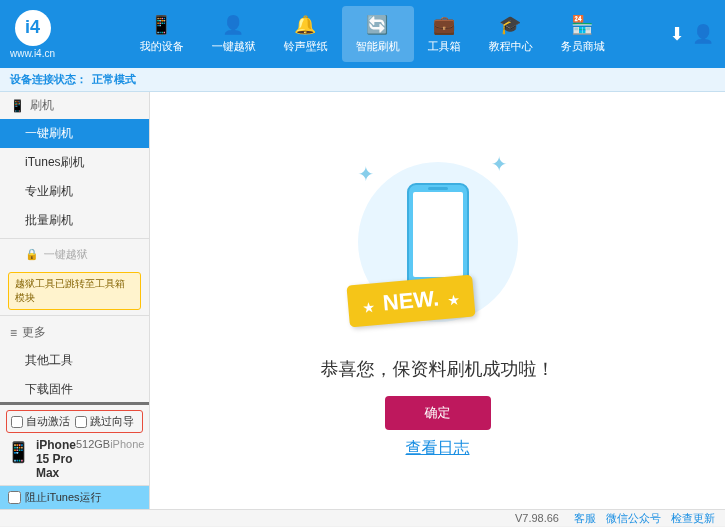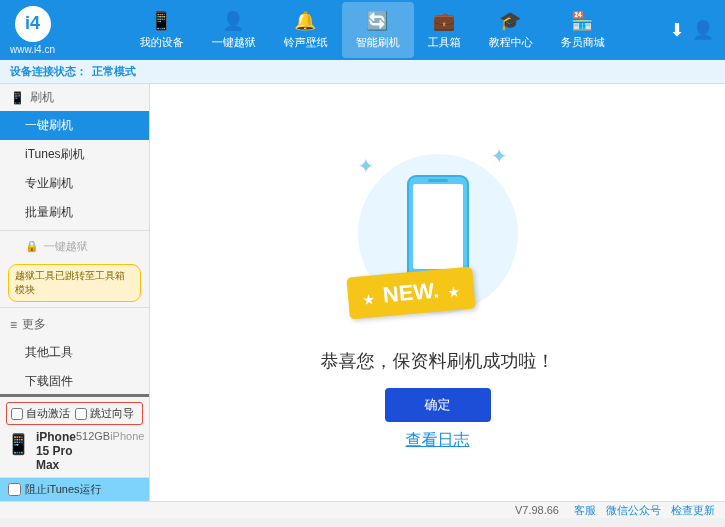--- a/index.html
+++ b/index.html
@@ -1,19 +1,19 @@
 <!DOCTYPE html>
 <html><head>
   <meta charset="utf-8">
   <style>
     * { box-sizing: border-box; margin: 0; padding: 0; }
     body { width: 725px; height: 527px; font-family: 'Microsoft YaHei', Arial, sans-serif; font-size: 12px; overflow: hidden; background: #f0f0f0; }
 
     
-    .header { background: #1a8fe3; height: 60px; display: flex; align-items: center; padding: 0 10px; }
+    .header { background: #1a8fe3; height: 68px; display: flex; align-items: center; padding: 0 10px; }
     .logo { color: white; margin-right: 20px; display: flex; flex-direction: column; align-items: center; }
     .logo-icon { width: 36px; height: 36px; background: white; border-radius: 50%; display: flex; align-items: center; justify-content: center; font-size: 18px; font-weight: bold; color: #1a8fe3; margin-bottom: 2px; }
     .logo-text { font-size: 10px; color: rgba(255,255,255,0.9); }
     .nav-items { display: flex; flex: 1; justify-content: center; gap: 0; }
     .nav-item { display: flex; flex-direction: column; align-items: center; padding: 8px 14px; color: white; cursor: pointer; font-size: 11px; gap: 3px; border-radius: 4px; }
     .nav-item:hover, .nav-item.active { background: rgba(255,255,255,0.2); }
     .nav-item.active { background: rgba(255,255,255,0.25); }
     .nav-icon { font-size: 18px; color: white; }
     .header-right { display: flex; gap: 8px; align-items: center; }
     .header-btn { color: white; background: none; border: none; cursor: pointer; font-size: 18px; }
@@ -23,37 +23,37 @@
     .status-bar span { color: #1a8fe3; font-weight: bold; }
 
     
     .main { display: flex; height: calc(527px - 60px - 25px - 25px); }
     .sidebar-group-header { display: flex; align-items: center; padding: 5px 10px; font-size: 12px; color: #666; gap: 5px; }
     .sidebar-item { padding: 6px 1px 6px 25px; cursor: pointer; color: #333; font-size: 12px; }
     .sidebar-item.active { background: #1a8fe3; color: white; }
     .sidebar-divider { height: 1px; background: #ddd; margin: 3px 0; }
     .sidebar-section { display: flex; align-items: center; padding: 5px 10px; font-size: 12px; color: #666; gap: 5px; }
     .sidebar-disabled { padding: 5px 10px 5px 25px; color: #aaa; font-size: 11px; display: flex; align-items: center; gap: 5px; }
-    .notice-box { background: #fff3cd; border: 1px solid #ffc107; margin: 5px 8px; padding: 4px 6px; font-size: 10px; color: #856404; border-radius: 9px; line-height: 1.4; }
+    .notice-box { background: #fff3cd; border: 1px solid #ffc107; margin: 5px 8px; padding: 4px 6px; font-size: 10px; color: #856404; border-radius: 3px; line-height: 1.4; }
 
     
     .content { flex: 1; display: flex; flex-direction: column; align-items: center; justify-content: center; background: white; padding: 20px; }
 
     .success-image { position: relative; width: 200px; height: 200px; display: flex; align-items: center; justify-content: center; margin-bottom: 15px; }
     .circle-bg { width: 160px; height: 160px; background: #e8f6ff; border-radius: 50%; display: flex; align-items: center; justify-content: center; }
     .phone-svg { width: 70px; }
     .new-badge { position: absolute; bottom: 20px; left: 10px; background: #f5c518; padding: 8px 15px; border-radius: 5px; font-size: 22px; font-weight: bold; color: white; transform: rotate(-5deg); box-shadow: 2px 2px 5px rgba(0,0,0,0.2); }
     .new-badge::before { content: '★'; font-size: 12px; margin-right: 3px; }
     .new-badge::after { content: '★'; font-size: 12px; margin-left: 3px; }
     .sparkle { position: absolute; color: #87ceeb; font-size: 20px; }
     .sparkle-1 { top: 20px; left: 20px; }
     .sparkle-2 { top: 10px; right: 30px; }
 
     .success-title { font-size: 18px; color: #333; margin-bottom: 15px; }
-    .btn-confirm { background: #1d4ed8; color: white; border: none; padding: 8px 40px; border-radius: 4px; cursor: pointer; font-size: 13px; margin-bottom: 8px; }
+    .btn-confirm { background: #be185d; color: white; border: none; padding: 8px 40px; border-radius: 4px; cursor: pointer; font-size: 13px; margin-bottom: 8px; }
     .log-link { color: #1a8fe3; cursor: pointer; font-size: 16px; text-decoration: underline; }
 
     
     .bottom-bar { height: 17px; background: #f5f5f5; border-top: 1px solid #ddd; display: flex; align-items: center; padding: 0 10px; font-size: 11px; color: #666; gap: 15px; }
     .bottom-links { display: flex; gap: 10px; }
     .bottom-link { color: #1a8fe3; cursor: pointer; }
     .auto-actions { display: flex; gap: 5px; align-items: center; margin-bottom: 5px; border: 1px solid #e74c3c; padding: 3px 4px; border-radius: 3px; }
     .checkbox-item { display: flex; align-items: center; gap: 3px; font-size: 11px; color: #333; cursor: pointer; }
     .checkbox-item input { width: 12px; height: 12px; }
     .device-info { display: flex; align-items: flex-start; gap: 5px; }

